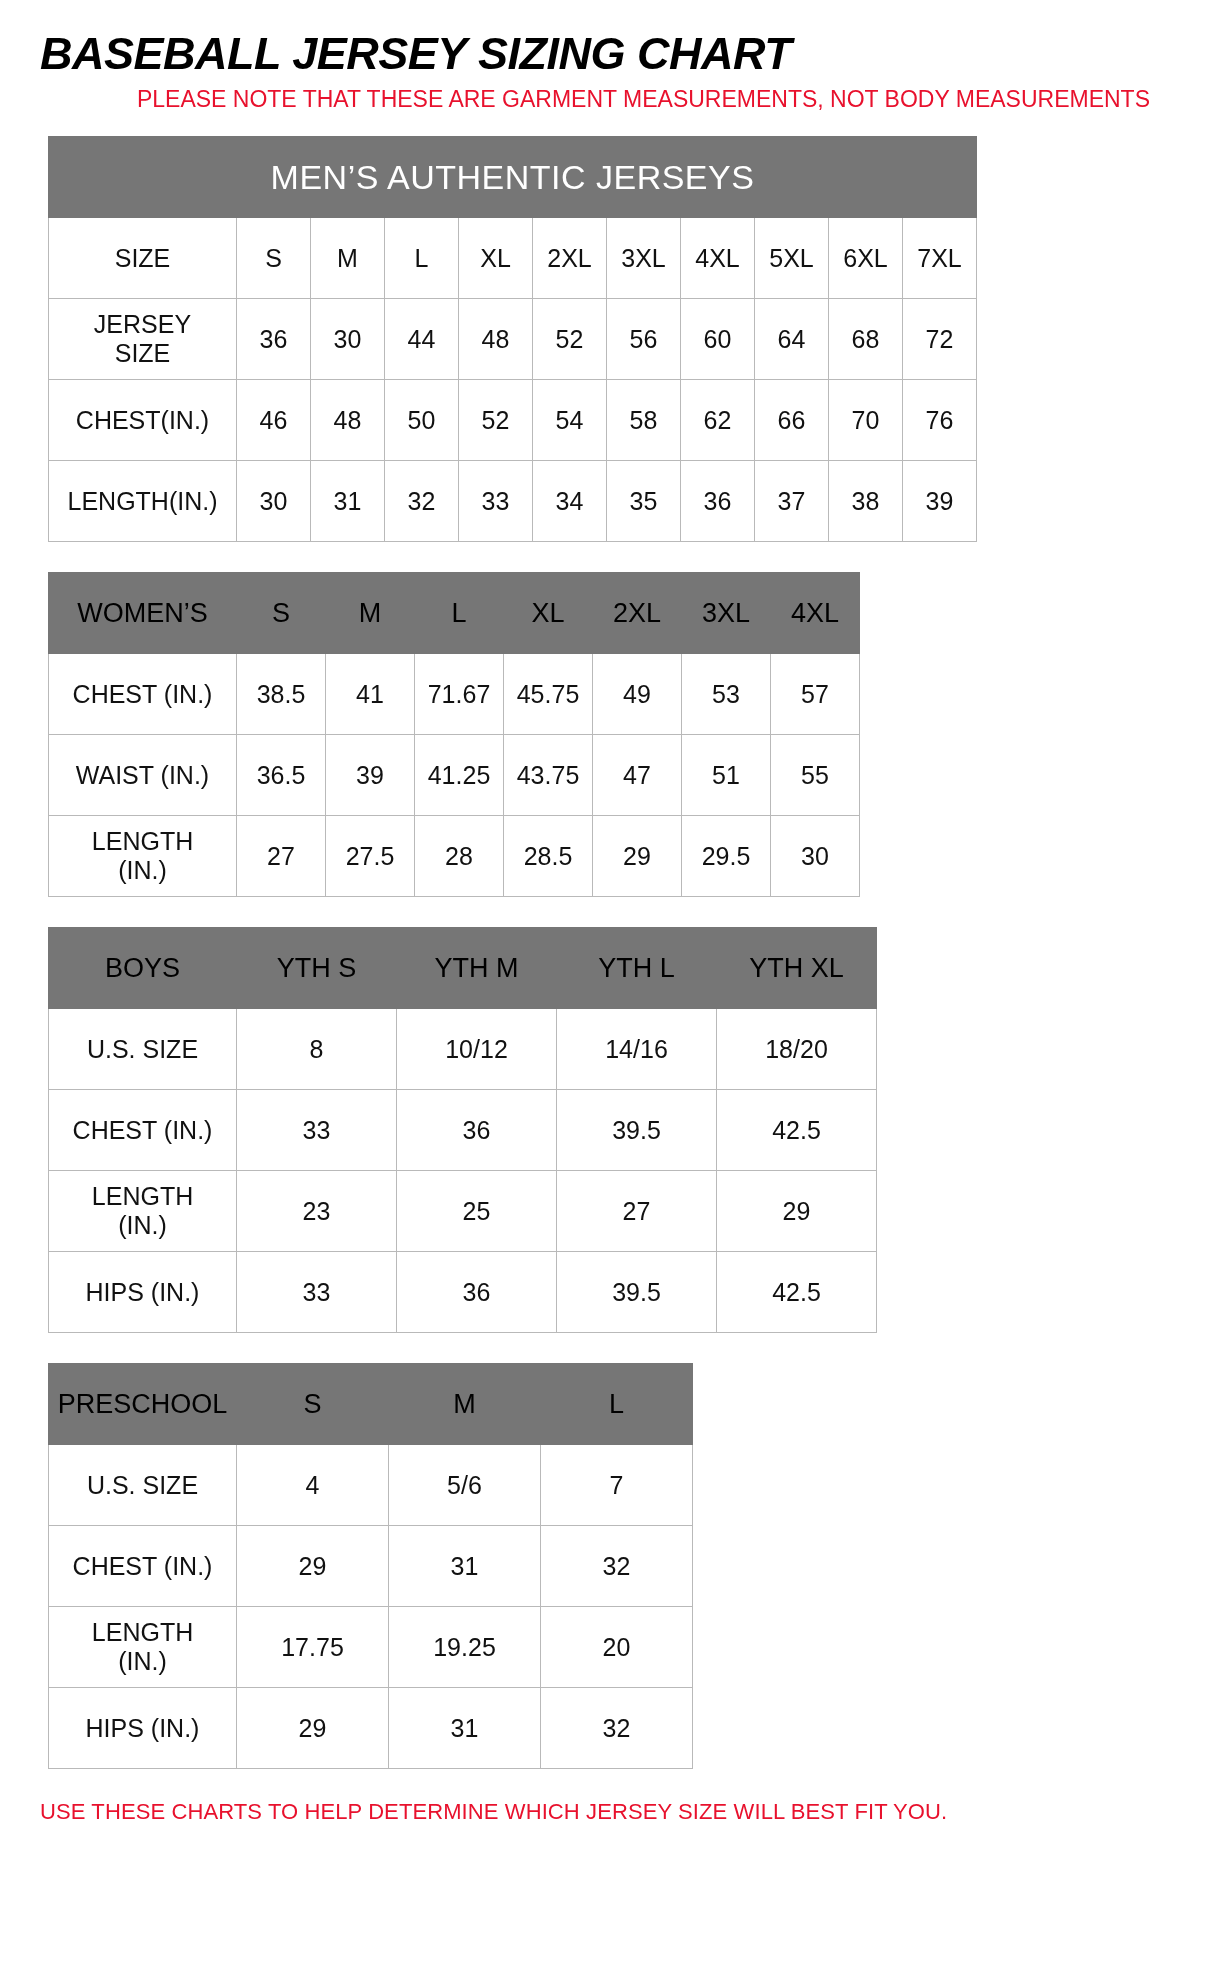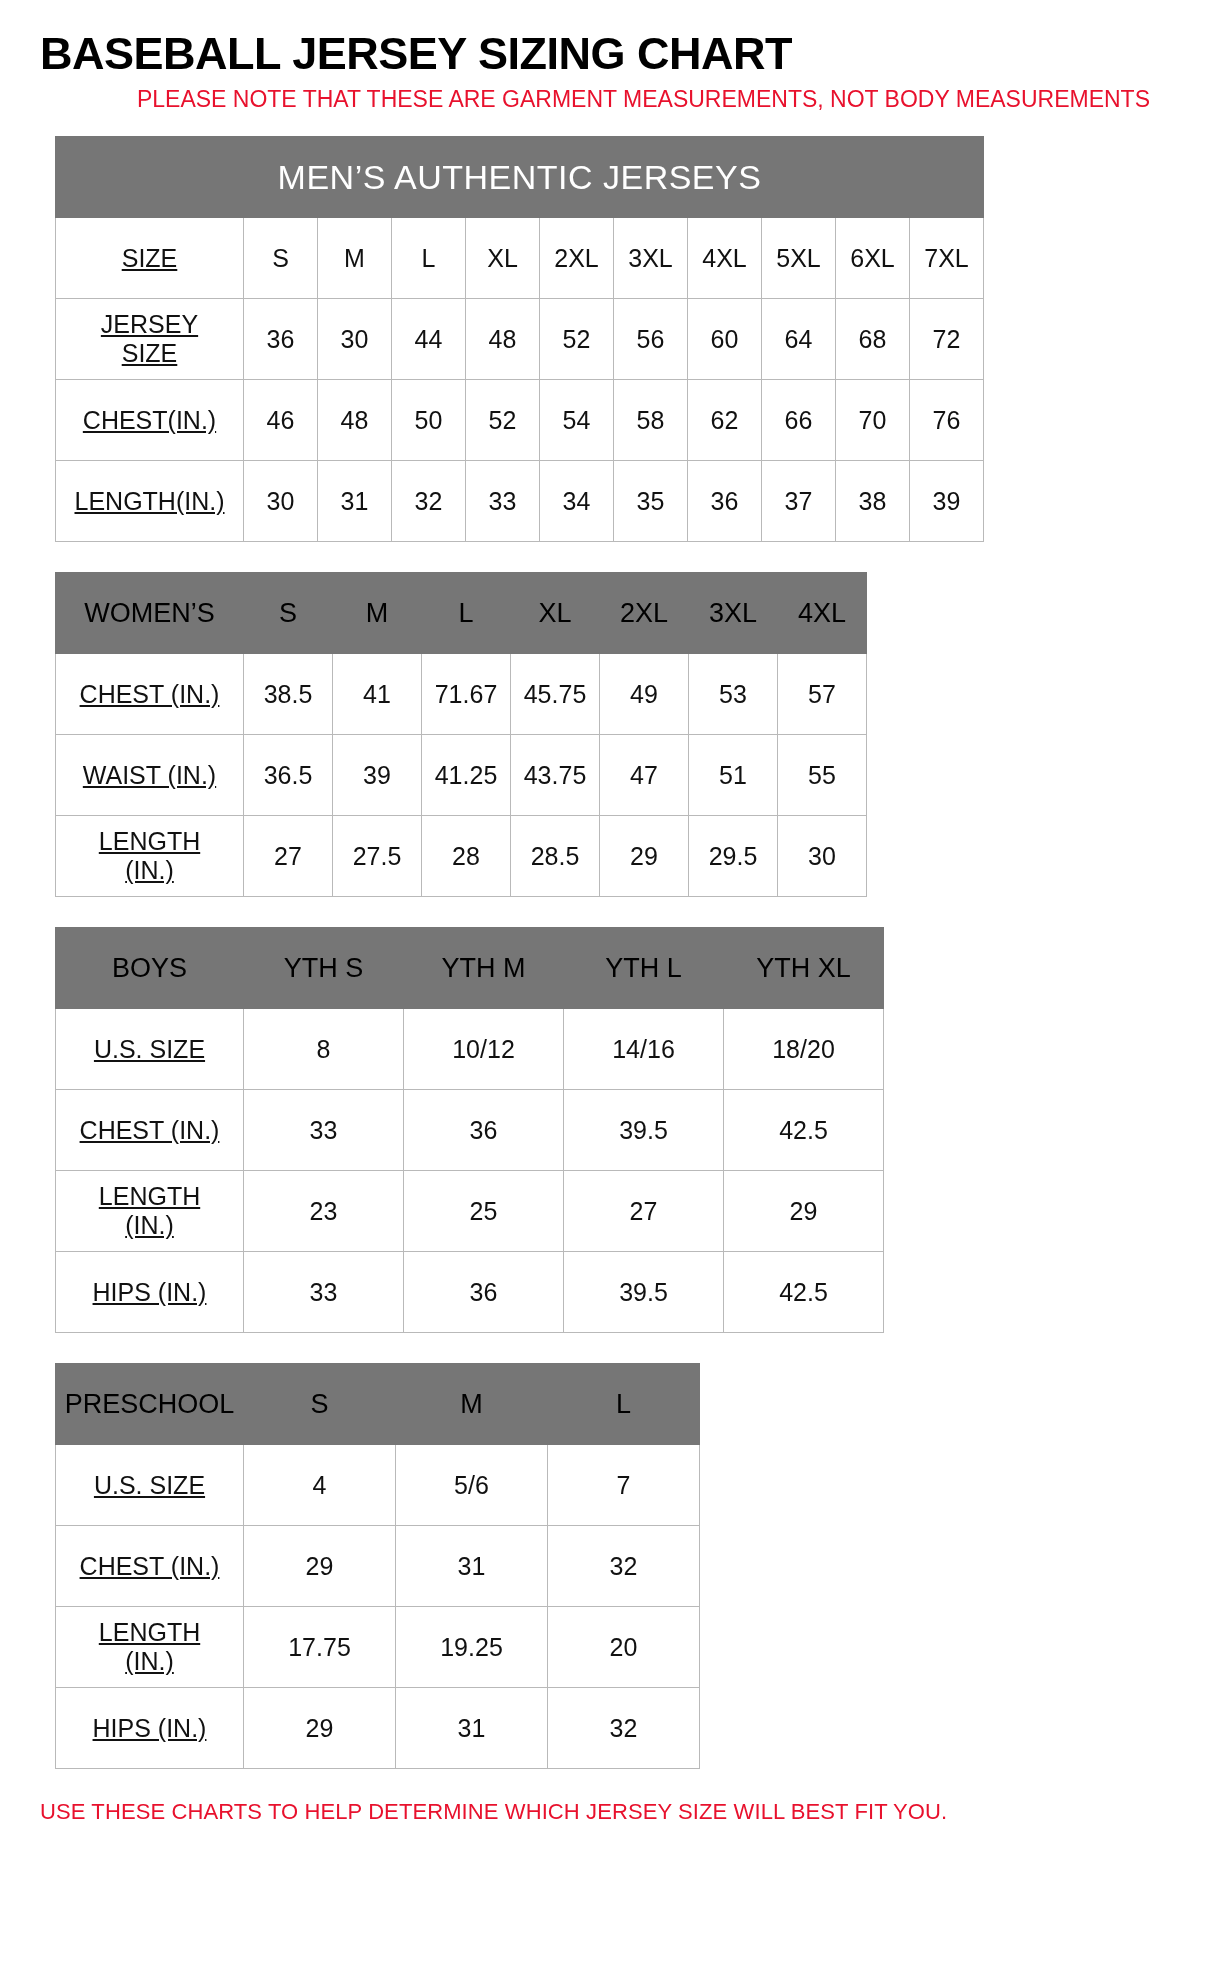--- a/index.html
+++ b/index.html
@@ -18,32 +18,33 @@
     box-sizing: border-box;
     padding: 30px 40px 0 40px;
   }
   h1.title {
     font-size: 45px;
     font-weight: bold;
     letter-spacing: -0.5px;
     margin: 0 0 6px 0;
     line-height: 1.08;
     color: #000;
+    font-style: italic;
   }
   .note {
     color: #e8112d;
     font-size: 23px;
     line-height: 1.3;
     margin: 0 0 22px 0;
     max-width: 1110px;
     text-align: right;
   }
   table.sz {
     border-collapse: collapse;
-    margin: 0 0 30px 15px;
+    margin: 0 0 30px 8px;
     table-layout: fixed;
   }
   table.sz td, table.sz th {
     border: 1px solid #b9b9b9;
     text-align: center;
     vertical-align: middle;
     font-weight: normal;
     font-size: 25px;
     color: #111;
     padding: 0;
@@ -60,21 +61,20 @@
     background: #767676;
     color: #ffffff;
     border: 1px solid #767676;
     font-size: 34px;
     height: 80px;
     letter-spacing: 0.5px;
   }
   table.sz td.rowlabel {
     font-size: 25px;
     padding: 0 16px;
-    text-decoration: underline;
   }
   .two-line {
     line-height: 1.15;
   }
   .footer {
     color: #e8112d;
     font-size: 22px;
     margin: 12px 0 30px 0;
     letter-spacing: 0.1px;
   }

